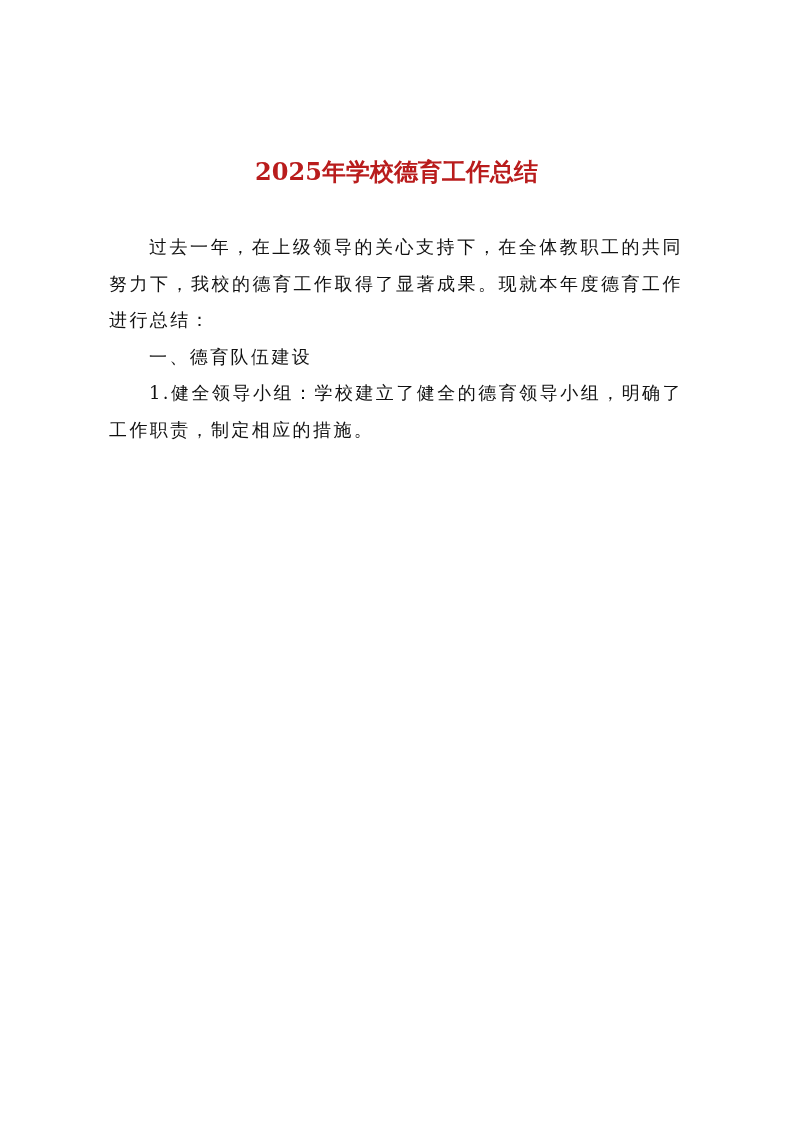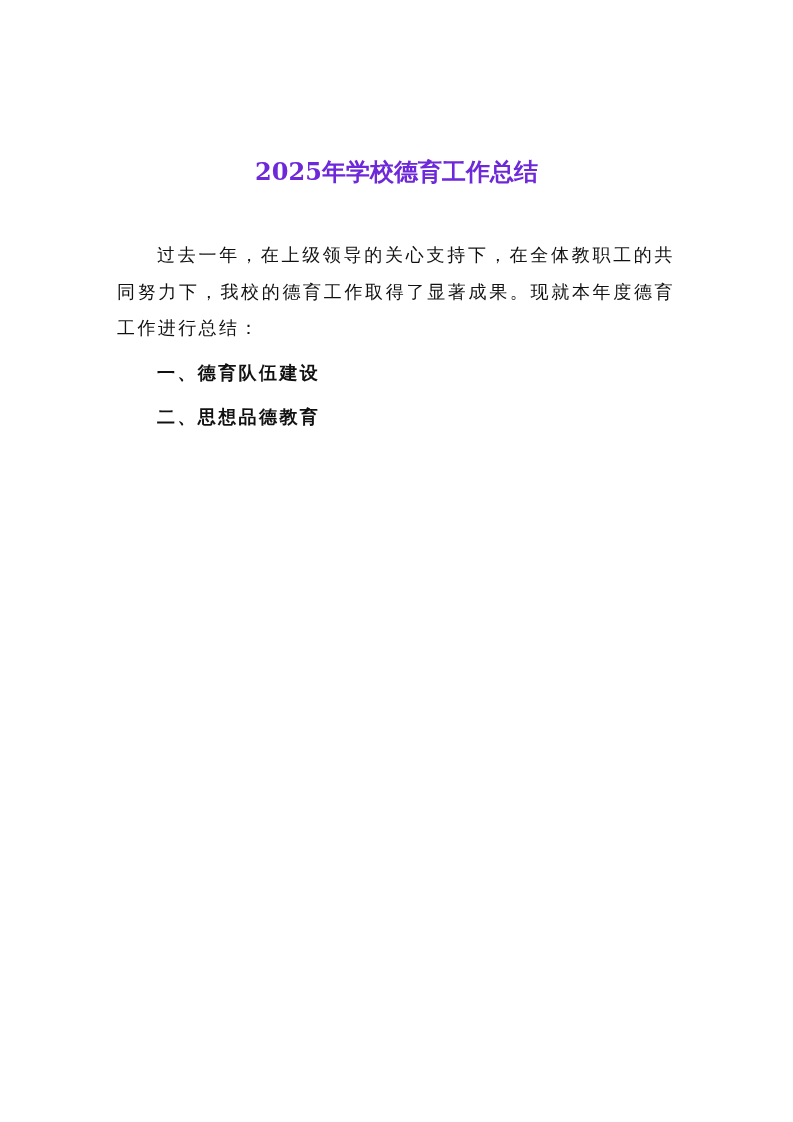--- a/index.html
+++ b/index.html
@@ -6,36 +6,36 @@
   body { width: 793px; height: 1122px; position: relative; overflow: hidden; }
   .page {
     position: absolute; left: 0; top: 0; width: 793px; height: 1122px;
     background: #ffffff; color: #111111;
   }
   .title {
     position: absolute; left: 0; top: 156px; width: 793px;
     text-align: center;
     font-family: "DejaVu Serif", "Liberation Serif", serif;
     font-weight: bold; font-size: 24px; line-height: 32px;
-    color: #6d28d9;
+    color: #b91c1c;
   }
   .body-text {
     position: absolute; left: 109px; top: 229px; width: 574px;
     font-family: "DejaVu Serif", "Liberation Serif", serif;
     font-size: 18px; line-height: 36.6px;
     letter-spacing: 2.4px;
     text-align: justify;
     color: #111;
   }
-  .body-text p { margin: 8px; text-indent: 40px; }
-  .body-text p.heading { font-weight: bold; letter-spacing: 2.4px; }
+  .body-text p { margin: 0; text-indent: 40px; }
+  .body-text p.heading { font-weight: normal; letter-spacing: 2.4px; }
 </style>
 </head>
 <body>
 
 <div class="page">
   <div class="title">2025年学校德育工作总结</div>
   <div class="body-text">
     <p>过去一年，在上级领导的关心支持下，在全体教职工的共同努力下，我校的德育工作取得了显著成果。现就本年度德育工作进行总结：</p>
     <p class="heading">一、德育队伍建设</p>
-    <p class="heading">二、思想品德教育</p>
+    <p>1.健全领导小组：学校建立了健全的德育领导小组，明确了工作职责，制定相应的措施。</p>
   </div>
 </div>
 
 </body></html>

